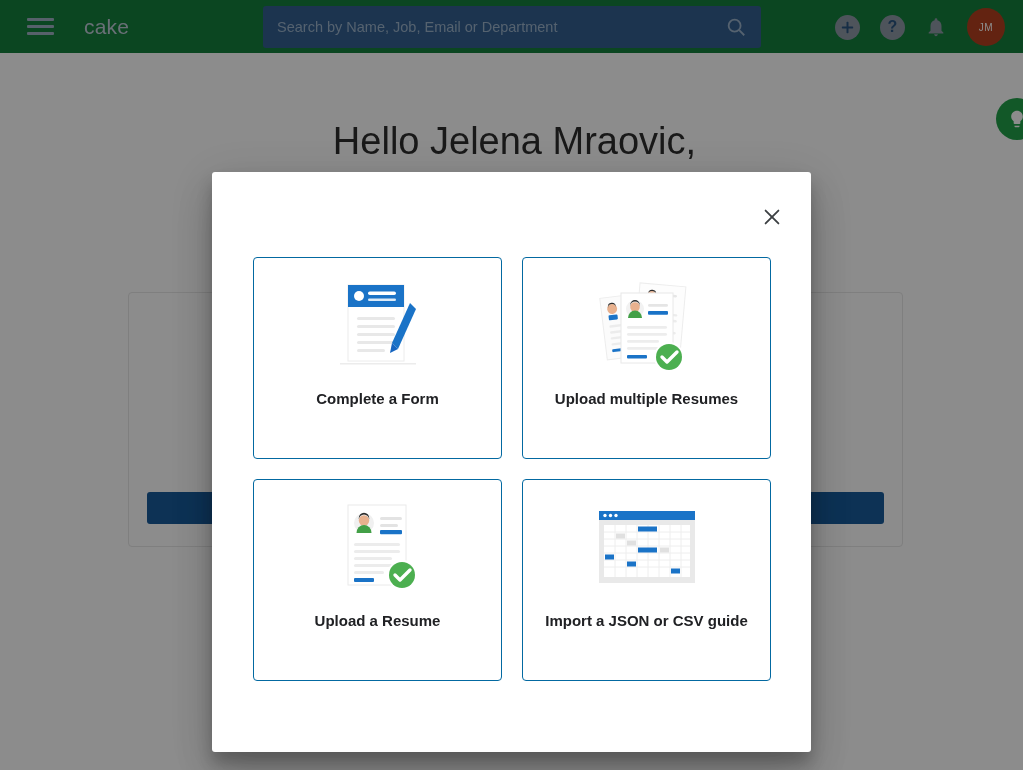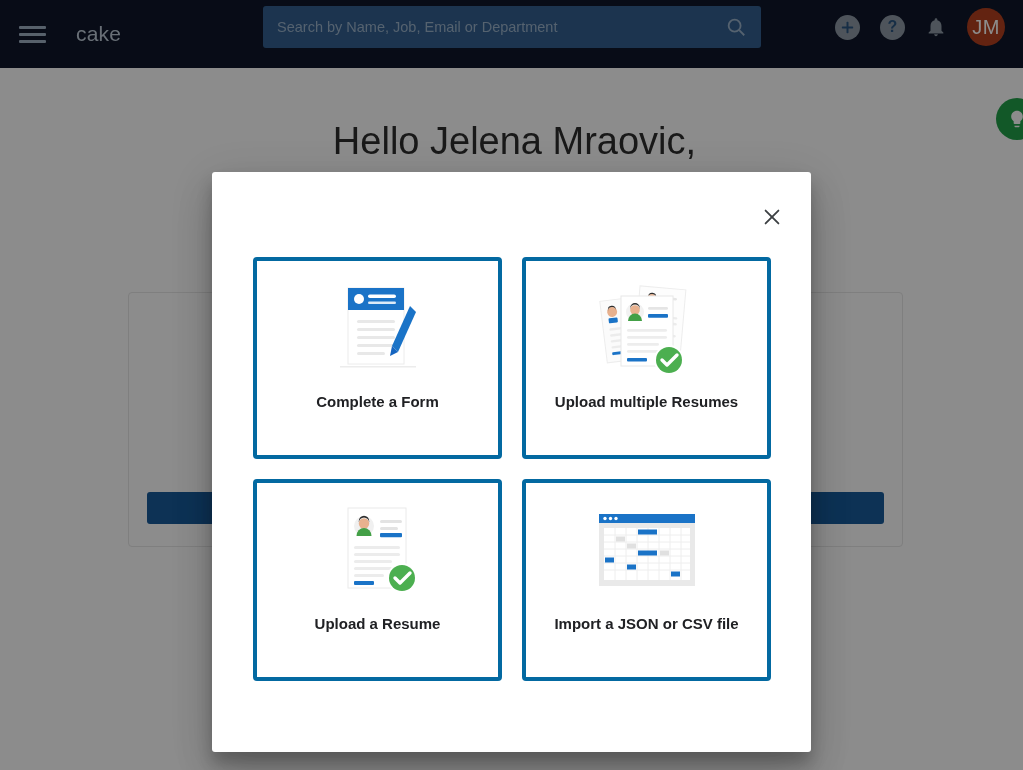--- a/index.html
+++ b/index.html
@@ -7,24 +7,25 @@
     width: 1023px; height: 770px;
     font-family: "Liberation Sans", sans-serif;
     overflow: hidden;
     background: #ffffff;
   }
 
   
   #app-root { position: absolute; inset: 0; }
 
   #topbar {
-    position: absolute; top: 0; left: 0; width: 1023px; height: 68px;
-    background: #0f172a;
+    position: absolute; top: 0; left: 0; width: 1023px; height: 53px;
+    background: #15803d;
     display: flex; align-items: center;
     z-index: 5;
+    padding-left: 8px;
   }
   #hamburger {
     width: 48px; height: 54px; margin-left: 8px;
     display: flex; flex-direction: column; justify-content: center;
     align-items: center; gap: 4px; cursor: pointer;
   }
   #hamburger span { display:block; width: 27px; height: 3px; background: #9FB1C4; border-radius: 1px; }
   #brand {
     color: #BFCBD8; font-size: 21px; margin-left: 20px; letter-spacing: .2px;
     font-family: "Liberation Sans", sans-serif;
@@ -46,21 +47,21 @@
   }
   .circ-icon {
     width: 25px; height: 25px; border-radius: 50%;
     background: #8E9AA6; display: flex; align-items: center; justify-content: center;
     color: #2B5580; font-size: 19px; line-height: 1; cursor: pointer;
     font-weight: bold;
   }
   .bell { width: 22px; height: 24px; cursor: pointer; }
   #avatar {
     width: 38px; height: 38px; border-radius: 50%;
-    background: #B5411F; color: #fff; font-size: 20px;
+    background: #B5411F; color: #fff; font-size: 10px;
     display: flex; align-items: center; justify-content: center;
     letter-spacing: .5px; cursor: pointer;
   }
 
   #page-body {
     position: absolute; top: 54px; left: 3px; width: 1023px; height: 716px;
     background: #ffffff; overflow: hidden;
   }
   #greeting {
     text-align: center; margin-top: 66px;
@@ -113,21 +114,21 @@
     position: absolute; right: 28px; top: 34px;
     width: 22px; height: 22px; cursor: pointer;
   }
   #tiles {
     position: absolute; left: 41px; top: 85px;
     width: 518px;
     display: grid; grid-template-columns: 249px 249px; grid-template-rows: 202px 202px;
     gap: 20px 20px;
   }
   .tile {
-    border: 4px solid #0369a1; border-radius: 4px;
+    border: 1px solid #0369a1; border-radius: 4px;
     display: flex; flex-direction: column; align-items: center;
     justify-content: flex-start; cursor: pointer; background: #fff;
     position: relative;
   }
   .tile-art {
     height: 118px; width: 100%;
     display: flex; align-items: center; justify-content: center;
     margin-top: 8px;
   }
   .tile-label {
@@ -345,17 +346,17 @@
           <rect x="47" y="31.5" width="19" height="5" fill="#1a73c7"></rect>
           <rect x="25" y="38.5" width="9" height="5" fill="#e0e0e0"></rect>
           <rect x="36" y="45.5" width="9" height="5" fill="#e0e0e0"></rect>
           <rect x="47" y="52.5" width="19" height="5" fill="#1a73c7"></rect>
           <rect x="69" y="52.5" width="9" height="5" fill="#e0e0e0"></rect>
           <rect x="14" y="59.5" width="9" height="5" fill="#1a73c7"></rect>
           <rect x="36" y="66.5" width="9" height="5" fill="#1a73c7"></rect>
           <rect x="80" y="73.5" width="9" height="5" fill="#1a73c7"></rect>
         </svg>
       </div>
-      <div class="tile-label">Import a JSON or CSV file</div>
+      <div class="tile-label">Import a JSON or CSV guide</div>
     </div>
   </div>
 
 </div>
 
 </body></html>

